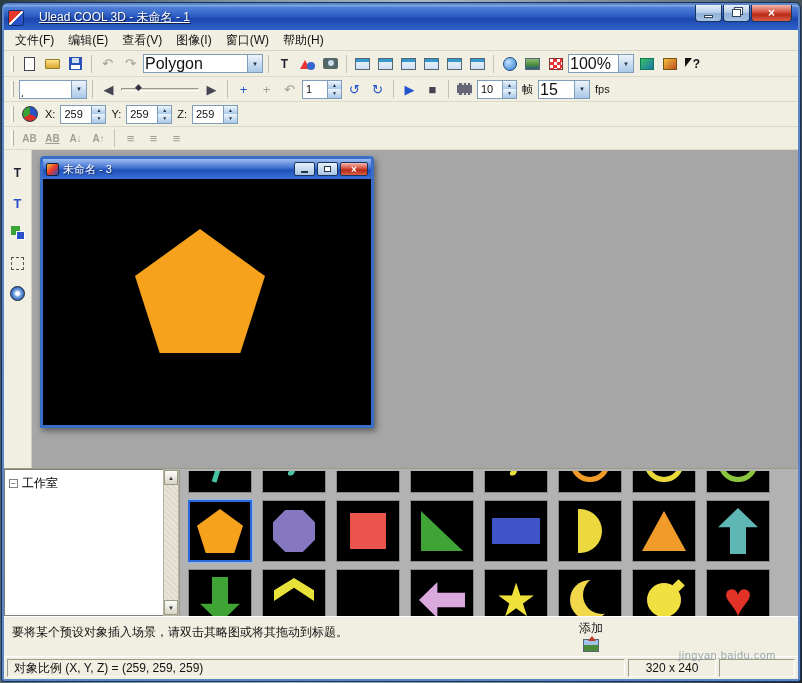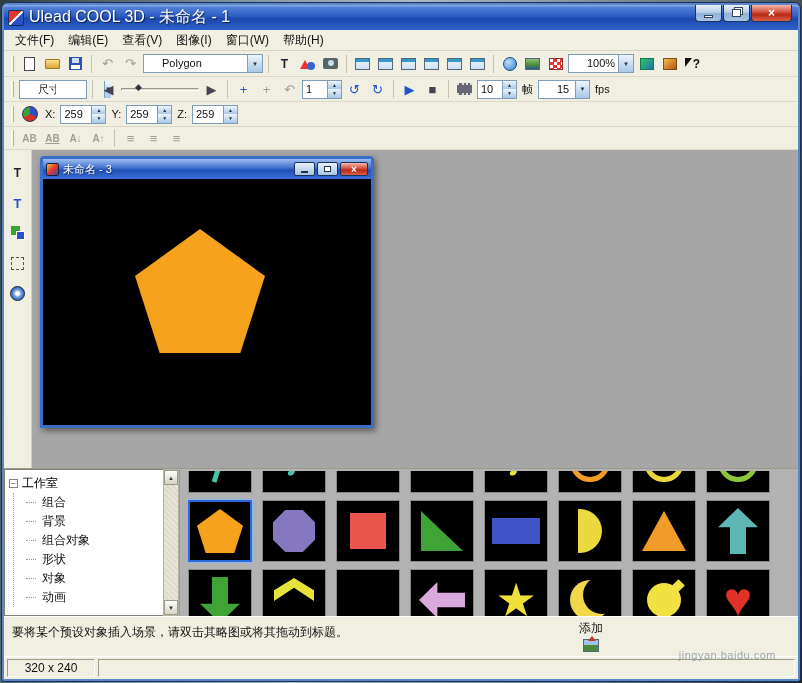--- a/index.html
+++ b/index.html
@@ -2,21 +2,21 @@
 <html><head>
 <meta charset="utf-8">
 <style>
 *{margin:0;padding:0;box-sizing:border-box;font-family:"Liberation Sans","DejaVu Sans",sans-serif;}
 body{width:802px;height:683px;overflow:hidden;background:#222;}
 .screen{position:relative;width:802px;height:683px;background:linear-gradient(100deg,#2e3d42,#7d939e 25%,#a7bac4 45%,#6a7d85 75%,#1d2428);}
 .window{position:absolute;left:2px;top:3px;width:798px;height:678px;display:flex;flex-direction:column;background:#ece9d8;border:2px solid #5c86c5;border-radius:5px 5px 2px 2px;box-shadow:0 0 0 1px #17325e;overflow:hidden;}
 
 .titlebar{height:25px;flex:none;display:flex;align-items:center;padding:0 4px;background:linear-gradient(180deg,#8fb3e8 0%,#4f7fd6 10%,#2c5bc4 45%,#1c47ad 55%,#2f62cd 100%);border-radius:3px 3px 0 0;position:relative;}
 .app-icon{width:16px;height:16px;flex:none;border-radius:2px;background:linear-gradient(135deg,#e8372b 0%,#e8372b 45%,#ffffff 46%,#ffffff 55%,#2a52c8 56%);border:1px solid #10306a;}
-.title{color:#fff;font-size:16px;margin-left:5px;text-shadow:1px 1px 1px rgba(0,0,0,.6);flex:1;white-space:nowrap;}
+.title{color:#fff;font-size:12px;margin-left:15px;text-shadow:1px 1px 1px rgba(0,0,0,.6);flex:1;white-space:nowrap;text-decoration:underline;}
 .winbtns{display:flex;gap:1px;position:absolute;right:6px;top:0;}
 .wbtn{width:27px;height:17px;display:flex;align-items:center;justify-content:center;border:1px solid #16355f;border-top:none;border-radius:0 0 4px 4px;background:linear-gradient(#e8f0fa,#b8cfe8 45%,#8fb0d8 55%,#a8c4e4);}
 .wbtn.close{width:41px;background:linear-gradient(#f4b8ae,#d85a48 40%,#b82a16 60%,#d8604a);color:#fff;font-size:12px;font-weight:bold;}
 .g-min{width:9px;height:3px;background:#fff;border:1px solid #345;margin-top:6px;}
 .g-max{width:9px;height:8px;border:1px solid #345;background:#fff;box-shadow:2px -2px 0 -1px #fff,2px -2px 0 0 #345;}
 
 .menubar{height:21px;flex:none;display:flex;background:#f1efe2;border-bottom:1px solid #d8d4c4;padding-left:4px;}
 .menu-item{font-size:12px;color:#111;padding:2px 7px;}
 
 .toolbar{flex:none;display:flex;align-items:center;background:#f1efe2;border-bottom:1px solid #ddd9c8;padding:2px 4px;gap:2px;}
@@ -48,21 +48,21 @@
 .i-help{font-size:12px;font-weight:bold;color:#111;position:relative;padding-left:8px;}
 .i-help i{position:absolute;left:0;top:1px;width:0;height:0;border-top:9px solid #111;border-right:7px solid transparent;}
 .i-coord{width:16px;height:16px;border-radius:50%;background:conic-gradient(#2a52c8 0 33%,#d83028 0 66%,#3aa335 0);border:1px solid #334;}
 .i-film{width:15px;height:12px;background:#667;border-top:2px dotted #ddd;border-bottom:2px dotted #ddd;}
 
 .slider{width:78px;height:16px;position:relative;flex:none;}
 .slider .track{position:absolute;left:0;right:0;top:7px;height:3px;border:1px solid #9a9a8a;border-bottom-color:#fff;border-right-color:#fff;background:#dcd8c8;}
 .slider .thumb{position:absolute;left:14px;top:1px;font-size:9px;color:#334;}
 
 .combo{display:flex;align-items:stretch;height:19px;border:1px solid #7f9db9;background:#fff;flex:none;}
-.cval{flex:1;font-size:11px;line-height:17px;padding:0 18px;white-space:nowrap;overflow:hidden;color:#111;}
+.cval{flex:1;font-size:16px;line-height:17px;padding:0 1px;white-space:nowrap;overflow:hidden;color:#111;}
 .cbtn{width:15px;display:flex;align-items:center;justify-content:center;font-size:6px;color:#234;background:linear-gradient(#eef5fc,#cfe0f2 45%,#a8c8e8);border-left:1px solid #7f9db9;}
 .w120{width:120px;} .w66{width:66px;} .w68{width:68px;gap:48px;} .w52{width:52px;}
 .spin{display:flex;height:19px;border:1px solid #7f9db9;background:#fff;flex:none;}
 .sval{width:30px;font-size:11px;line-height:17px;padding:0 3px;color:#111;}
 .sval.narrow{width:24px;}
 .sbtns{display:flex;flex-direction:column;width:14px;border-left:1px solid #7f9db9;}
 .sb{flex:1;display:flex;align-items:center;justify-content:center;font-size:5px;color:#234;background:linear-gradient(#eef5fc,#a8c8e8);}
 
 .main{flex:1;display:flex;min-height:0;}
 .lefttools{width:28px;flex:none;background:#f1efe2;border-right:1px solid #d4d0c0;display:flex;flex-direction:column;align-items:center;padding-top:12px;gap:8px;}
@@ -425,28 +425,20 @@
       </div>
     </div>
 
     <div class="bottom">
       <div class="treepane">
         <div class="tree">
           <div class="tree-root">
             <span class="expand-box">−</span>
             <span>工作室</span>
           </div>
-          <div class="tree-kids">
-            <div class="tree-item">组合</div>
-            <div class="tree-item">背景</div>
-            <div class="tree-item">组合对象</div>
-            <div class="tree-item">形状</div>
-            <div class="tree-item">对象</div>
-            <div class="tree-item">动画</div>
-          </div>
         </div>
         <div class="vscroll">
           <div class="scr-btn">▲</div>
           <div class="scr-track"></div>
           <div class="scr-btn">▼</div>
         </div>
       </div>
       <div class="gallery">
         <div class="gal-row gal-top" id="gal-row-top">
             <div class="tile">
@@ -539,20 +531,21 @@
       <div class="addblock">
         <span class="alabel">添加</span>
         <div class="add-icon">
             <i></i>
           </div>
       </div>
     </div>
 
 
     <div class="statusbar">
+      <div class="scell c1">对象比例 (X, Y, Z) = (259, 259, 259)</div>
       <div class="scell c2">320 x 240</div>
       <div class="scell c3"></div>
     </div>
 
   </div>
 
   <div class="watermark">
     <div class="wm-url">jingyan.baidu.com</div>
   </div>
 </div>

